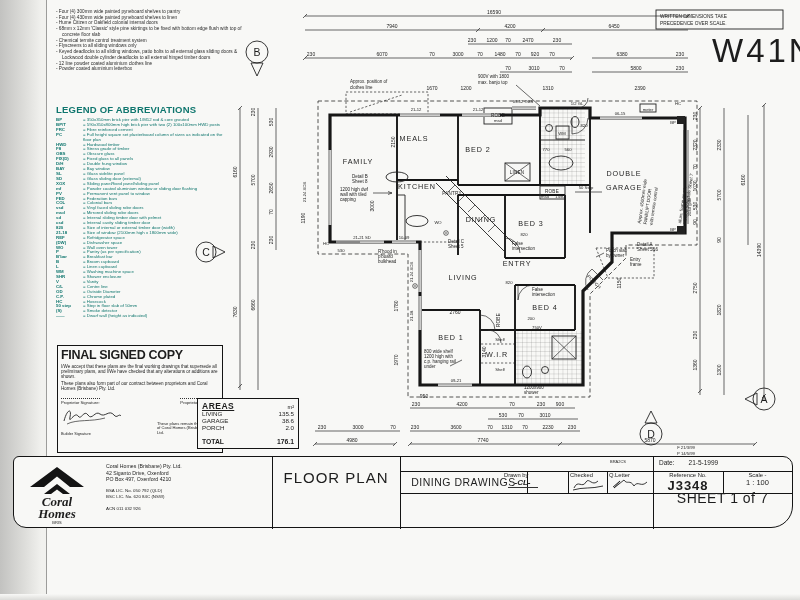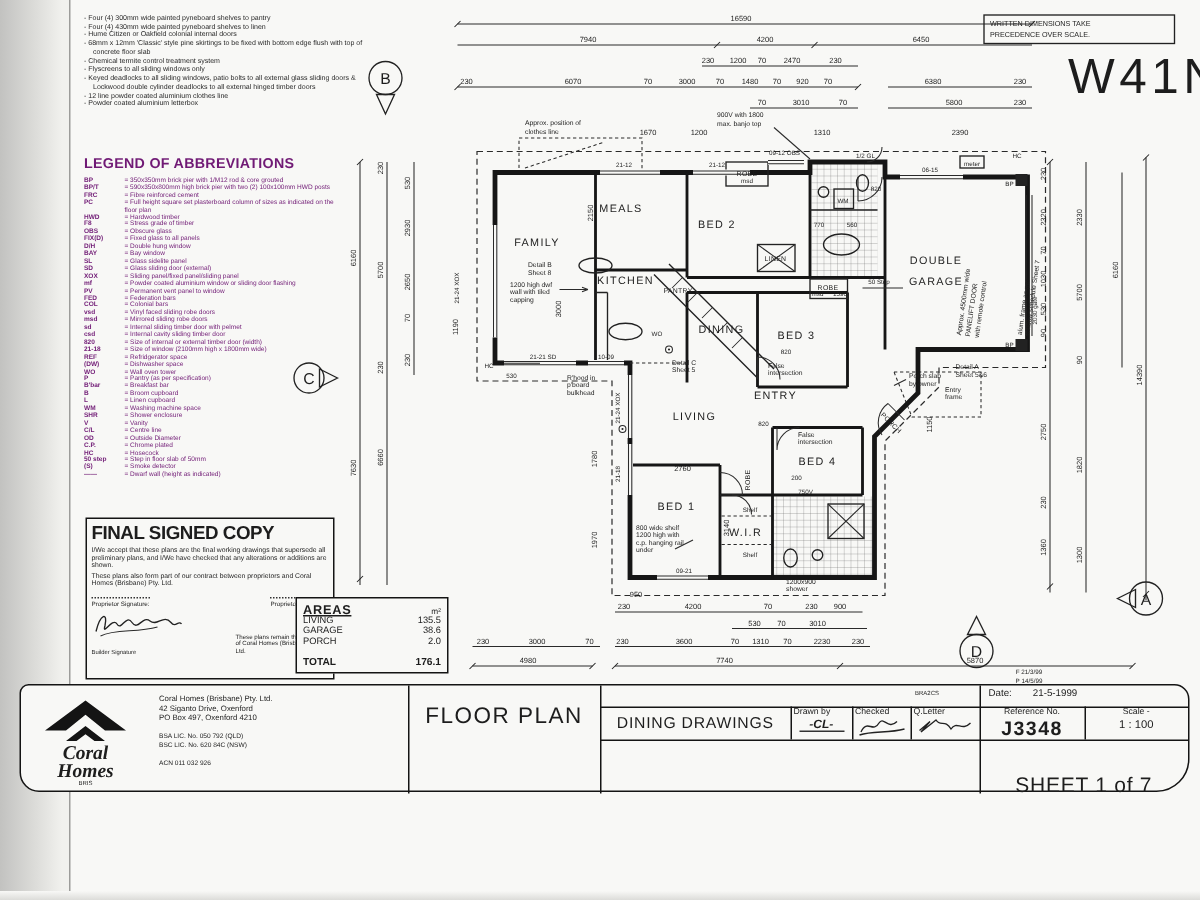--- a/index.html
+++ b/index.html
@@ -6,21 +6,21 @@
   #sheet{position:relative;width:800px;height:600px;background:#f8f8f6;overflow:hidden;
          font-family:"Liberation Sans","DejaVu Sans",sans-serif;color:#1d1d1d;}
   .abs{position:absolute;}
   
   #scan-left{left:0;top:0;width:46px;height:600px;
     background:linear-gradient(90deg,#c2c2c0,#dededb 55%,#f1f1ee 90%);border-right:1.5px solid #9c9c9a;}
   #scan-bottom{left:0;bottom:0;width:800px;height:6px;background:linear-gradient(#f8f8f6,#dcdcd9);}
   
   #notes{left:56px;top:9px;width:186px;font-size:4.7px;line-height:1.22;color:#2a2a2a;}
   #notes .nt{padding-left:6px;text-indent:-6px;}
-  #legend{left:56px;top:104px;width:170px;color:#701a75;}
+  #legend{left:56px;top:104px;width:170px;color:#0f766e;}
   #legend h2{margin:0 0 3px 0;font-size:9.5px;letter-spacing:.2px;font-weight:600;}
   .lg{position:relative;padding-left:27px;font-size:4.35px;line-height:1.13;}
   .lg .ab{position:absolute;left:0;font-weight:600;}
   
   #stamp{left:57px;top:345px;width:166px;height:108px;border:1.6px solid #141414;background:#f8f8f6;padding:2px 3px;box-sizing:border-box;}
   #stamp h3{margin:0;font-size:12.5px;letter-spacing:-.3px;font-weight:700;white-space:nowrap;}
   #stamp .sp{font-size:4.55px;line-height:1.18;margin:1.5px 0;}
   #stamp .sigrow{display:flex;justify-content:space-between;font-size:4.2px;margin-top:6px;}
   #stamp .sigrow span{border-top:1px dotted #333;padding-top:1px;}
   #stamp .bottomrow{display:flex;justify-content:space-between;align-items:flex-end;}
@@ -715,21 +715,21 @@
         </div>
       <div class="abs lic" style="left:92px;top:28px;">
           <div>BSA LIC. No. 050 792 (QLD)</div>
           <div>BSC LIC. No. 620 84C (NSW)</div>
         </div>
       <div class="abs acn" style="left:92px;top:46px;">ACN 011 032 926</div>
     </div>
 
     <div class="cell med" style="left:386px;top:19px;width:127px;text-align:center;">DINING DRAWINGS</div>
 
-    <div class="cell" style="left:513px;top:15px;width:41px;">
+    <div class="cell" style="left:488px;top:15px;width:41px;">
       <div class="lbl" style="padding-left:2px;">Drawn by</div>
       <div style="font-size:8px;font-style:italic;font-weight:700;text-align:center;border-bottom:1px solid #333;width:30px;margin:0 auto;">-CL-</div>
     </div>
     <div class="cell" style="left:554px;top:15px;width:39px;">
       <div class="lbl" style="padding-left:2px;">Checked</div>
       <svg width="36" height="13" viewBox="0 0 36 13" style="display:block;margin:0 auto;">
         <path d="M4,10 C8,1 12,11 16,4 C19,-1 22,9 28,3 M3,12 C12,9 22,11 33,8" class="w1"></path>
       </svg>
     </div>
     <div class="cell" style="left:593px;top:15px;width:46px;">
@@ -746,17 +746,17 @@
 
     <div class="cell" style="left:639px;top:15px;width:70px;text-align:center;">
       <div class="lbl">Reference No.</div>
       <div class="ref">J3348</div>
     </div>
     <div class="cell" style="left:709px;top:15px;width:69px;text-align:center;">
       <div class="lbl">Scale  -</div>
       <div class="scl">1 : 100</div>
     </div>
 
-    <div class="cell sheetno" style="left:639px;top:58px;width:139px;text-align:center;">SHEET 1 of 7</div>
+    <div class="cell sheetno" style="left:639px;top:33px;width:139px;text-align:center;">SHEET 1 of 7</div>
   </div>
 
   <div class="abs" id="scan-bottom"></div>
 </div>
 
 </body></html>

